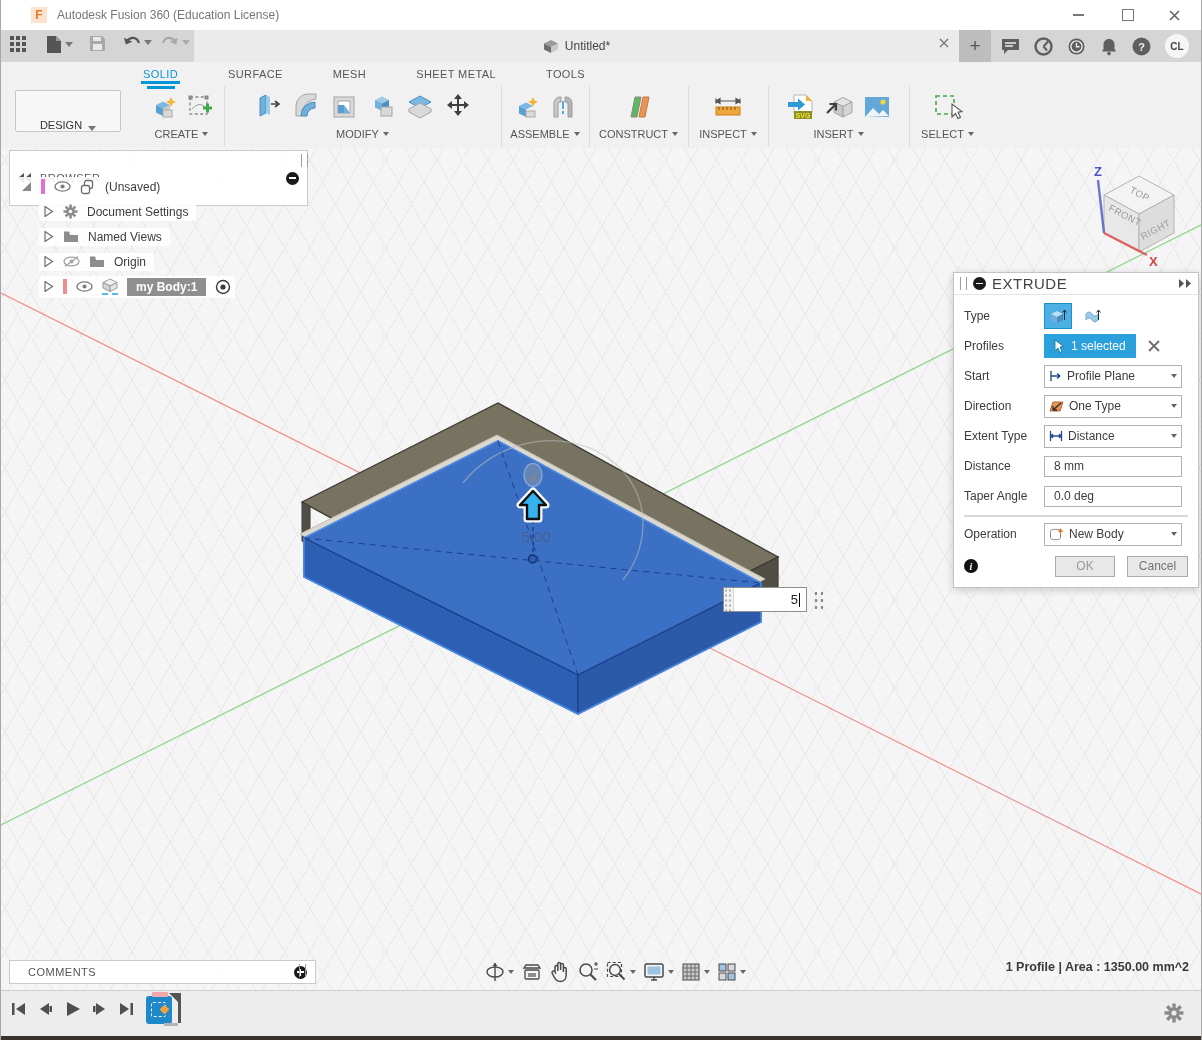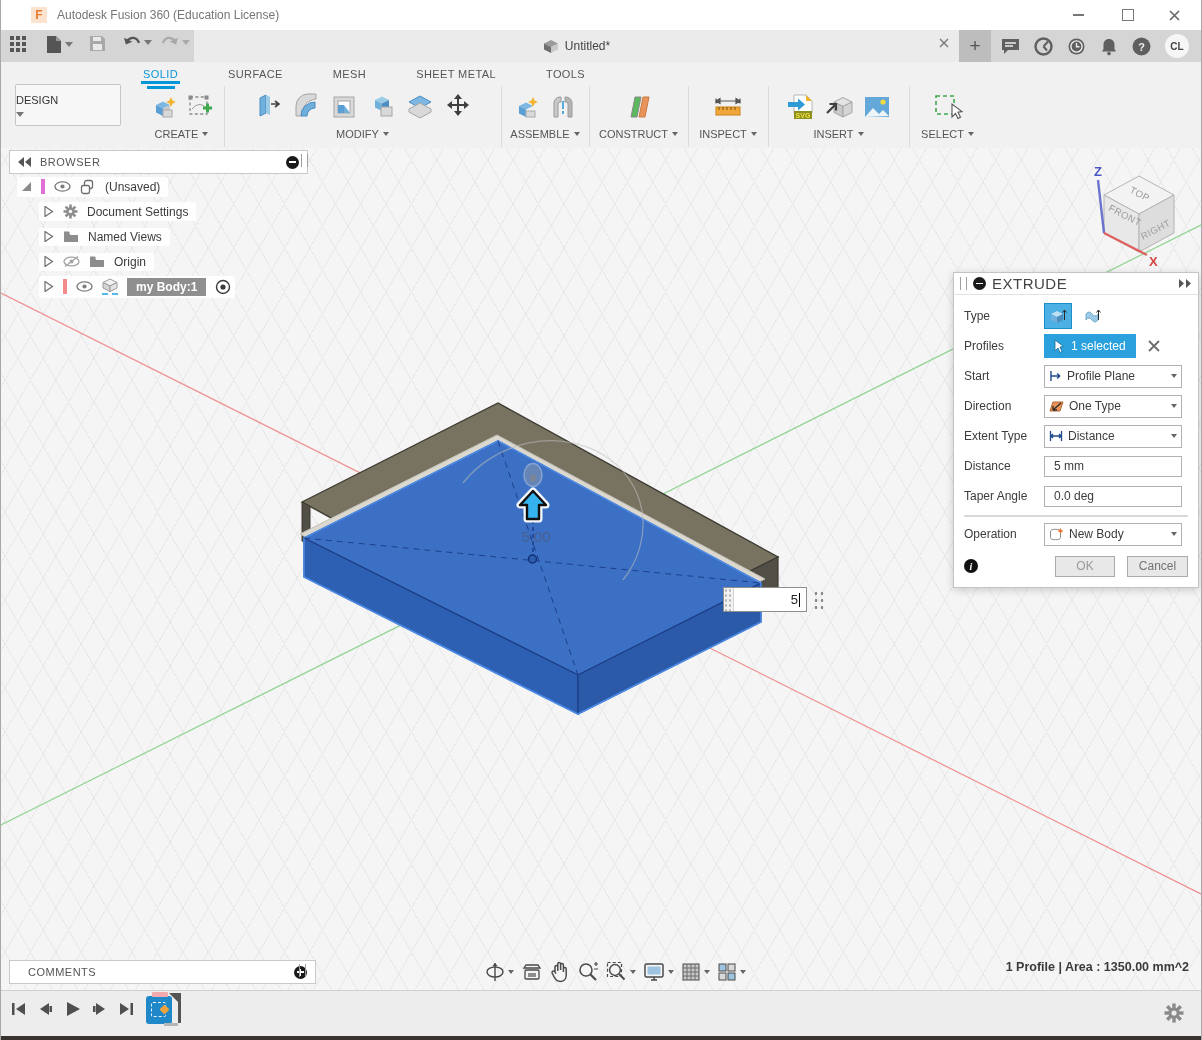--- a/index.html
+++ b/index.html
@@ -16,21 +16,21 @@
   .doc-tab{position:absolute;left:193px;top:0;width:765px;height:32px;background:#ebebeb;display:flex;align-items:center;justify-content:center;}
   .tab-close{position:absolute;right:10px;top:8px;}
   .plus-btn{position:absolute;left:958px;top:0;width:32px;height:32px;background:#bdbdbd;display:flex;align-items:center;justify-content:center;font-size:19px;color:#555;}
   .qat-right{position:absolute;right:12px;top:4px;display:flex;align-items:center;gap:14px;}
   .avatar{width:24px;height:24px;border-radius:50%;background:#f6f6f6;color:#444;font-size:10px;display:flex;align-items:center;justify-content:center;font-weight:bold;}
   
   .ribbon{position:absolute;left:0;top:62px;width:100%;height:86px;background:#f1f1f1;border-bottom:1px solid #d9d9d9;}
   .rtabs{position:absolute;left:140px;top:0;height:24px;display:flex;gap:46px;align-items:center;}
   .rtab{font-size:11px;color:#555;letter-spacing:.4px;padding:4px 2px;cursor:default;}
   .rtab.active{color:#0696d7;border-bottom:3px solid #0696d7;padding-bottom:1px;}
-  .design-btn{position:absolute;left:14px;top:22px;width:104px;height:40px;background:#f7f7f7;border:1px solid #c6c6c6;border-radius:2px;display:flex;align-items:flex-start;justify-content:center;font-size:11px;color:#333;gap:6px;flex-direction:column;}
+  .design-btn{position:absolute;left:14px;top:28px;width:104px;height:40px;background:#f7f7f7;border:1px solid #c6c6c6;border-radius:2px;display:flex;align-items:flex-end;justify-content:center;font-size:11px;color:#333;gap:6px;}
   .rgroup{position:absolute;top:24px;height:61px;border-right:1px solid #dcdcdc;}
   .rgroup .icons{display:flex;justify-content:center;align-items:center;gap:8px;height:42px;}
   .rgroup .glabel{font-size:11px;color:#555;text-align:center;display:flex;align-items:center;justify-content:center;gap:4px;}
   .activebar{position:absolute;left:8px;top:0px;width:28px;height:3px;background:#0696d7;}
   
   .main{position:absolute;left:0;top:148px;width:1202px;height:842px;background-color:#f5f5f5;
     background-image:repeating-linear-gradient(60deg,#e9e9e9 0 1px,transparent 1px 22px),
                      repeating-linear-gradient(-60deg,#e9e9e9 0 1px,transparent 1px 22px),
                      repeating-linear-gradient(60deg,#e0e0e0 0 1px,transparent 1px 110px),
                      repeating-linear-gradient(-60deg,#e0e0e0 0 1px,transparent 1px 110px);}
@@ -399,21 +399,21 @@
         <text class="vc-label" transform="translate(1128,44) rotate(28)">TOP</text>
         <text class="vc-label" transform="translate(1107,62) rotate(28)">FRONT</text>
         <text class="vc-label" transform="translate(1142,92) rotate(-28)">RIGHT</text>
         <line x1="1103" y1="85" x2="1097" y2="32" stroke="#5560c8" stroke-width="2.4" opacity="0.85"></line>
         <line x1="1103" y1="85" x2="1146" y2="107" stroke="#e05555" stroke-width="2.4" opacity="0.9"></line>
         <text x="1093" y="28" font-size="13" font-weight="bold" fill="#4a55c0" font-family="Liberation Sans, sans-serif">Z</text>
         <text x="1148" y="118" font-size="13" font-weight="bold" fill="#d84545" font-family="Liberation Sans, sans-serif">X</text>
       </g>
     </svg>
 
-    <div class="panel-hdr" style="left:8px;top:2px;width:281px;padding:0 8px;">
+    <div class="panel-hdr" style="left:8px;top:2px;width:281px;padding:16px 8px;">
       <svg width="14" height="10" style="margin-right:8px;">
           <path d="M6,0 L0,5 6,10 z M13,0 L7,5 13,10 z" fill="#555"></path>
         </svg>
       <span>BROWSER</span>
       <div style="margin-left:auto;width:13px;height:13px;border-radius:50%;background:#1a1a1a;position:relative;">
           <div style="position:absolute;left:3px;top:5.7px;width:7px;height:1.6px;background:#fff;"></div>
         </div>
     </div>
     <span class="grip" style="position:absolute;left:296px;top:6px;z-index:5;"></span>
 
@@ -587,21 +587,21 @@
             <svg width="14" height="12">
                 <path d="M1.5,1 v10 M12.5,1 v10 M1.5,6 h11 M4.5,6 l-2.5,0 2,-2 m-2,2 l2,2 M9.5,6 l2.5,0 -2,-2 m2,2 l-2,2" stroke="#234a8c" stroke-width="1.3" fill="none"></path>
               </svg>
             <span class="sp">Distance</span>
             <span class="scaret"></span>
           </div>
         </div>
         <div class="drow">
           <div class="dlabel">Distance</div>
           <div class="dinput">
-              <span>5 mm</span>
+              <span>8 mm</span>
             </div>
         </div>
         <div class="drow">
           <div class="dlabel">Taper Angle</div>
           <div class="dinput">
               <span>0.0 deg</span>
             </div>
         </div>
         <div class="dlg-sep"></div>
         <div class="drow">

